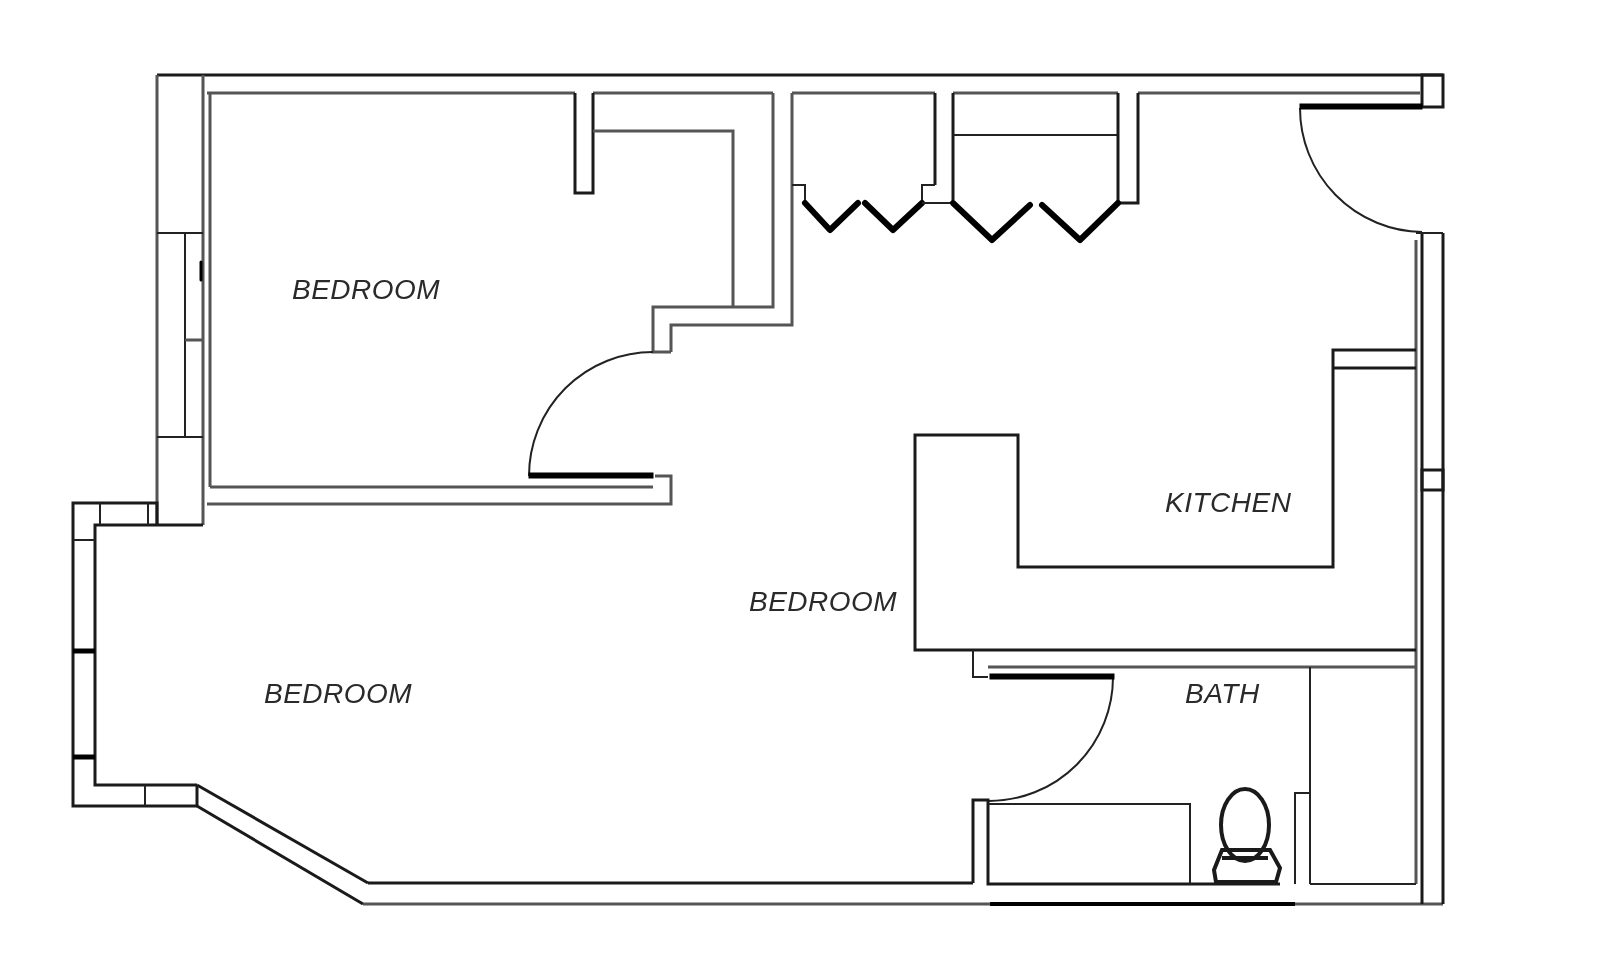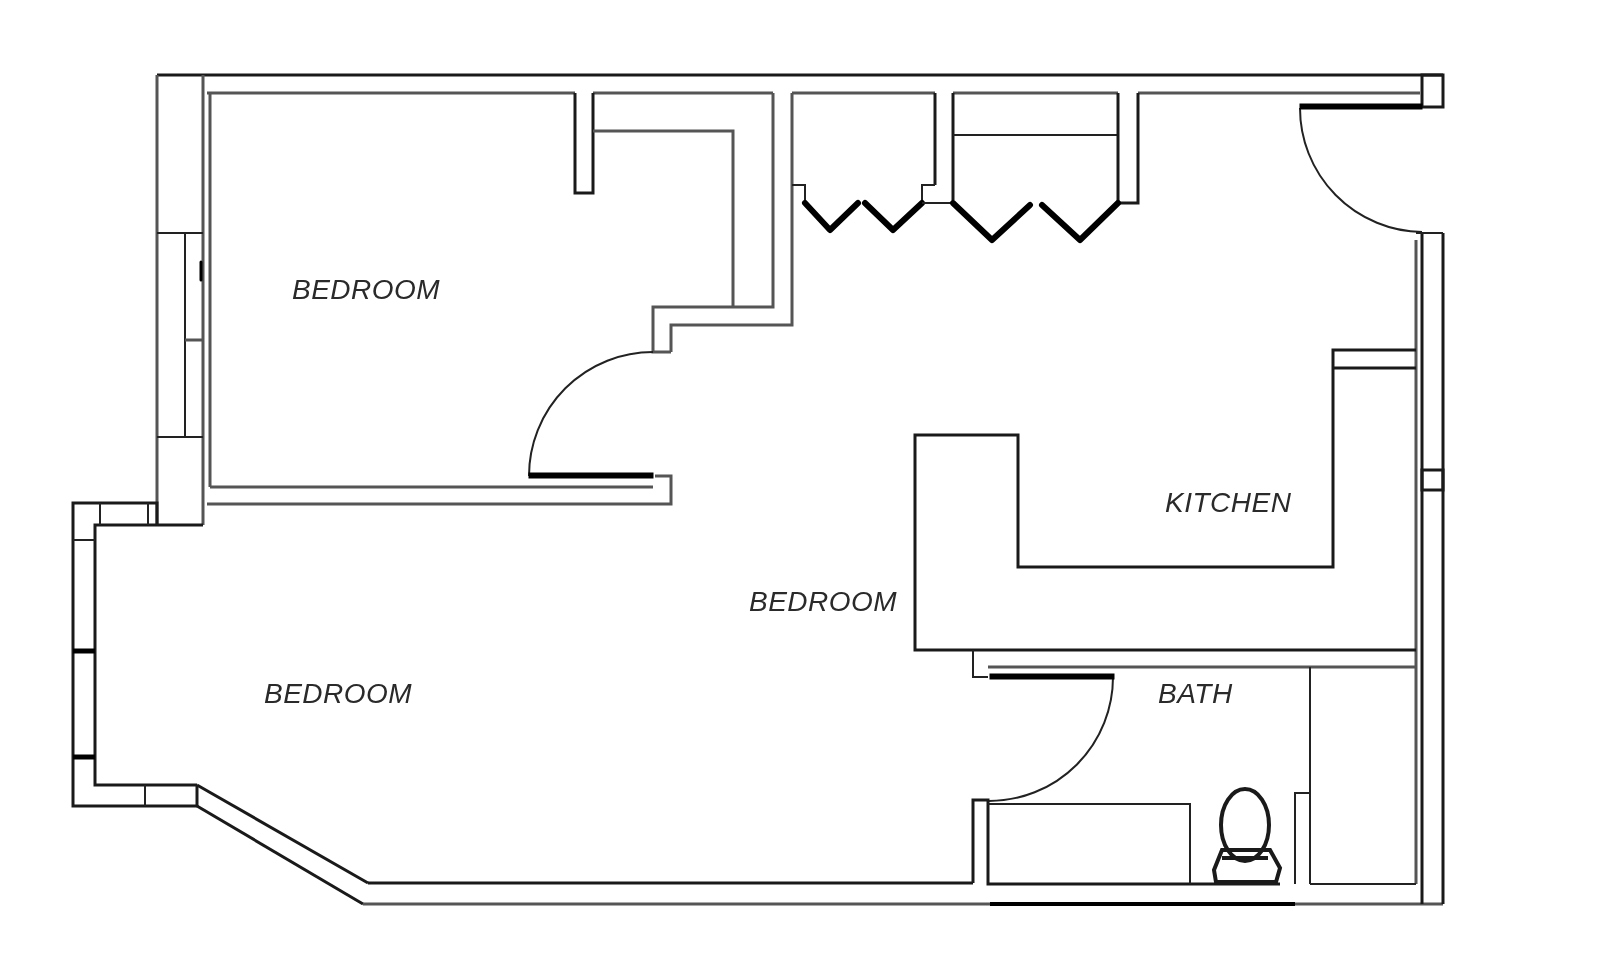--- a/index.html
+++ b/index.html
@@ -130,13 +130,13 @@
     <ellipse class="wall" cx="1245" cy="825" rx="24" ry="36" style="stroke-width:4"></ellipse>
     <path class="wall" d="M 1222 850 L 1214 870 L 1216 882 L 1276 882 L 1280 868 L 1270 850 Z" style="stroke-width:4"></path>
     <line class="wall" x1="1222" y1="858" x2="1268" y2="858" style="stroke-width:4"></line>
   </g>
 </svg>
 
 <div class="room-label" style="left:292px; top:274px;">BEDROOM</div>
 <div class="room-label" style="left:1138px; top:487px;margin-left:27px;">KITCHEN</div>
 <div class="room-label" style="left:749px; top:586px;">BEDROOM</div>
 <div class="room-label" style="left:264px; top:678px;">BEDROOM</div>
-<div class="room-label" style="left:1158px; top:678px;">BATH</div>
+<div class="room-label" style="left:1185px; top:678px;">BATH</div>
 
 </body></html>

